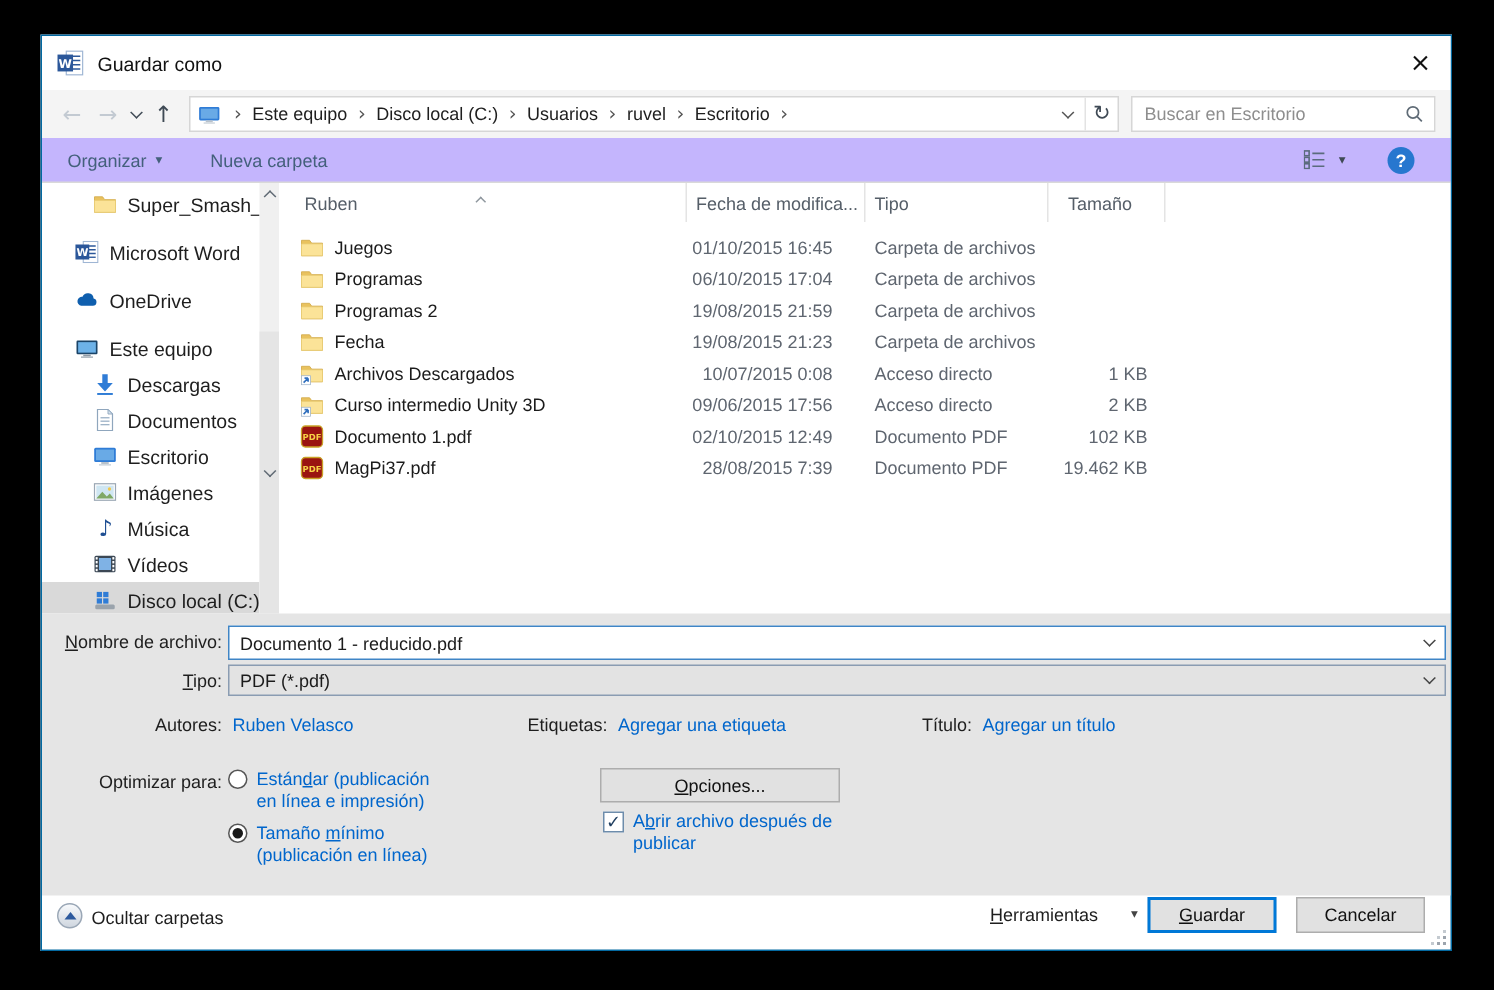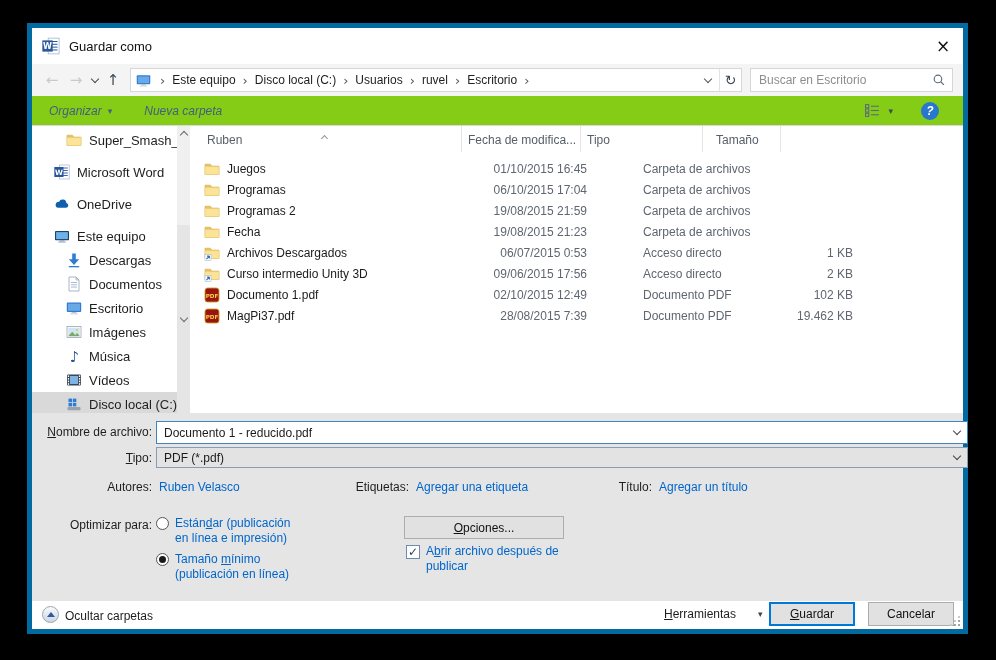--- a/index.html
+++ b/index.html
@@ -1,20 +1,20 @@
 <!DOCTYPE html>
 <html><head>
 <meta charset="utf-8">
 <style>
   * { margin:0; padding:0; box-sizing:border-box; }
   html,body { width:996px; height:660px; }
   body { background:#000; font-family:"Liberation Sans","DejaVu Sans",sans-serif; font-size:12px; color:#1e1e1e; position:relative; overflow:hidden; }
   .glyph { font-family:"DejaVu Sans",sans-serif; }
 
-  .dialog { position:absolute; left:27px; top:23px; width:941px; height:611px; background:#fff; border:5px solid #0369a1; }
+  .dialog { position:absolute; left:27px; top:23px; width:941px; height:611px; background:#fff; border:1px solid #0369a1; }
 
   
   .titlebar { height:36px; display:flex; align-items:center; padding-left:10px; background:#fff; }
   .titlebar .appicon { width:18px; height:18px; margin-right:9px; }
   .titlebar .title { font-size:13px; color:#111; flex:1; }
   .titlebar .close { width:40px; height:100%; display:flex; align-items:center; justify-content:center; font-size:17px; color:#111; cursor:pointer; }
 
   
   .navbar { height:32px; display:flex; align-items:center; padding:0 10px 0 8px; background:#f4f4f4; }
   .navbtn { display:flex; align-items:center; justify-content:center; height:24px; font-size:15px; }
@@ -29,21 +29,21 @@
   .crumb { color:#1e1e1e; font-size:12px; white-space:nowrap; cursor:pointer; }
   .addr-fill { flex:1; }
   .addr-chev { width:22px; display:flex; justify-content:center; color:#555; cursor:pointer; }
   .refresh-btn { width:22px; height:22px; border-left:1px solid #e3e3e3; display:flex; align-items:center; justify-content:center; color:#3f4a55; font-size:14px; cursor:pointer; }
   .searchbox { width:203px; height:24px; background:#fff; border:1px solid #d6d6d6; display:flex; align-items:center; padding:0 6px 0 8px; }
   .searchbox input { flex:1; border:none; outline:none; font-size:12px; color:#0f172a; background:transparent; font-family:inherit; min-width:0; }
   .searchbox input::placeholder { color:#8e8e8e; opacity:1; }
   .searchbox svg { width:14px; height:14px; flex:none; }
 
   
-  .cmdbar { height:30px; display:flex; align-items:center; background:#84cc16; border-bottom:1px solid #d9d9d9; padding:0 24px 0 17px; color:#44607c;font-style:italic; }
+  .cmdbar { height:30px; display:flex; align-items:center; background:#c4b5fd; border-bottom:1px solid #d9d9d9; padding:0 24px 0 17px; color:#44607c; }
   .cmditem { display:flex; align-items:center; cursor:pointer; }
   .cmditem .dd { font-size:9px; margin-left:6px; color:#44607c; }
   .cmd-newfolder { margin-left:32px; }
   .cmd-right { margin-left:auto; display:flex; align-items:center; }
   .viewbtn { display:flex; align-items:center; cursor:pointer; }
   .viewbtn svg { width:15px; height:13px; }
   .viewbtn .dd { font-size:9px; margin-left:8px; color:#3f4a55; }
   .helpbtn { width:18px; height:18px; border-radius:50%; background:#2777cf; color:#fff; font-weight:bold; font-size:12px; display:flex; align-items:center; justify-content:center; margin-left:28px; cursor:pointer; }
 
   
@@ -62,21 +62,21 @@
   .filearea { flex:1; position:relative; }
   .listheader { height:26px; display:flex; font-size:12px; color:#555e68; }
   .hcell { border-right:1px solid #e4e4e4; padding-top:7px; cursor:pointer; position:relative; }
   .h-name { width:272px; padding-left:17px; }
   .h-date { width:119px; padding-left:6px; white-space:nowrap; overflow:hidden; }
   .h-type { width:122px; padding-left:6px; }
   .h-size { width:78px; padding-left:13px; }
   .sortmark { position:absolute; top:4px; left:132px; color:#8f979e; }
   .sortmark .chev { width:5px; height:5px; }
   .rows { padding-top:6px; }
-  .frow { height:21px; display:flex; align-items:center; cursor:pointer;gap:28px; }
+  .frow { height:21px; display:flex; align-items:center; cursor:pointer; }
   .c-name { width:272px; display:flex; align-items:center; padding-left:14px; color:#1b1b1b; }
   .c-name svg { width:16px; height:16px; flex:none; margin-right:7px; }
   .c-date { width:119px; text-align:right; padding-right:22px; color:#5f6670; }
   .c-type { width:122px; padding-left:6px; color:#5f6670; }
   .c-size { width:78px; text-align:right; padding-right:12px; color:#5f6670; }
 
   
   .bottom { height:188px; background:#e5e5e5; position:relative; }
   .lbl { position:absolute; font-size:12px; color:#1e1e1e; }
   .rlbl { text-align:right; width:120px; left:0; }
@@ -417,21 +417,21 @@
           <span class="c-type">Carpeta de archivos</span>
           <span class="c-size"></span>
         </div>
         <div class="frow">
           <span class="c-name">
               <svg>
                 <use href="#i-folderlink"></use>
               </svg>
               <span>Archivos Descargados</span>
             </span>
-          <span class="c-date">06/07/2015 0:53</span>
+          <span class="c-date">10/07/2015 0:08</span>
           <span class="c-type">Acceso directo</span>
           <span class="c-size">1 KB</span>
         </div>
         <div class="frow">
           <span class="c-name">
               <svg>
                 <use href="#i-folderlink"></use>
               </svg>
               <span>Curso intermedio Unity 3D</span>
             </span>

